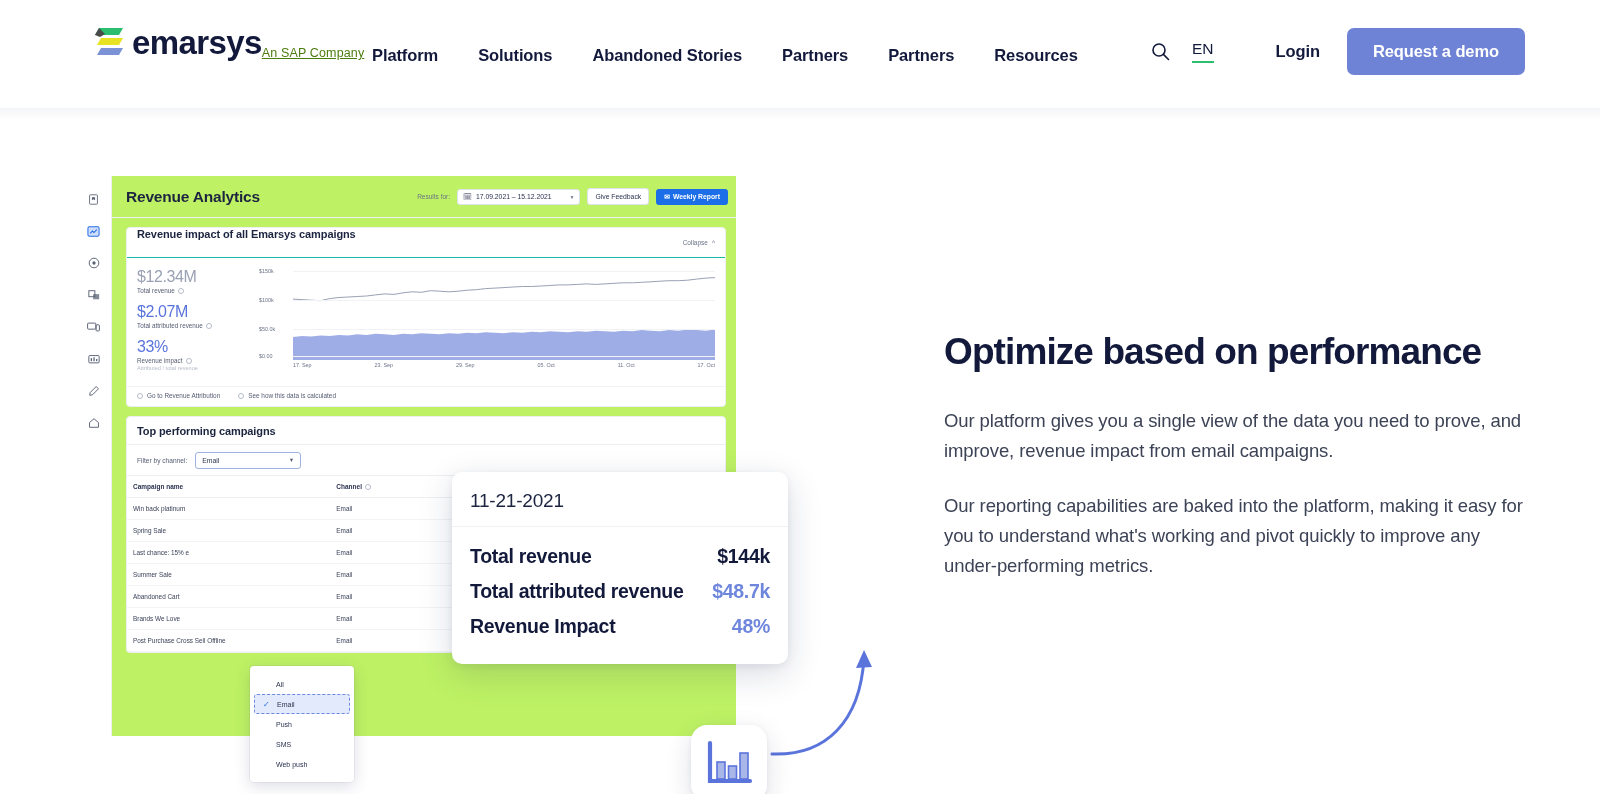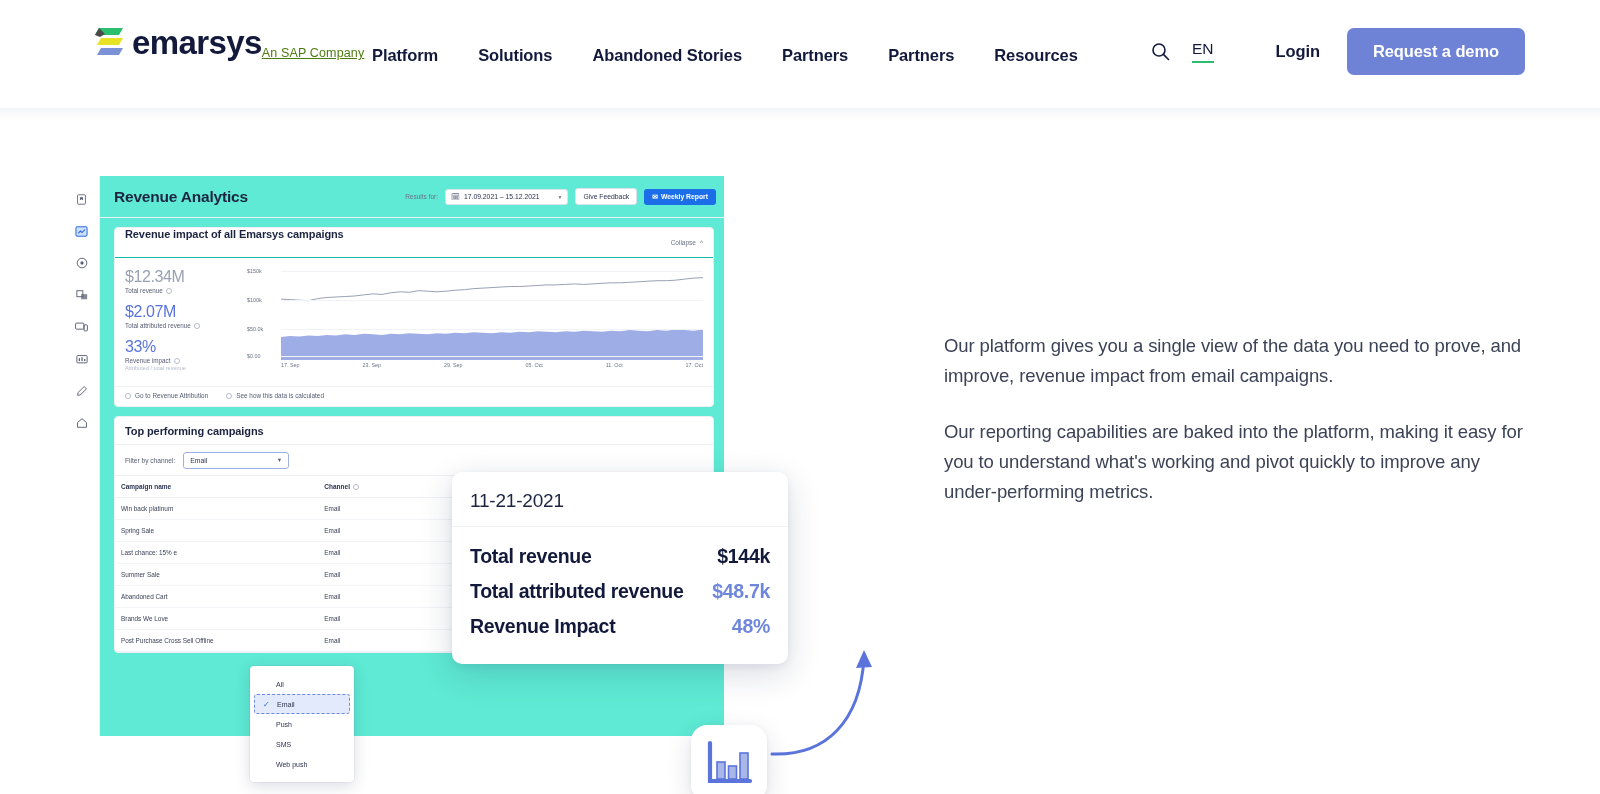--- a/index.html
+++ b/index.html
@@ -82,23 +82,23 @@
     width: 1600px; height: 12px;
     background: linear-gradient(to bottom, #F4F5F7, #ffffff);
   }
 
   
   .visual {
     position: absolute; left: 64px; top: 68px;
     width: 820px; height: 620px;
   }
   .dash-shell {
-    position: absolute; left: 0; top: 0;
+    position: absolute; left: 12px; top: 0;
     width: 660px; height: 560px;
-    background: #5eead4;
+    background: #bef264;
     overflow: hidden;
   }
 
   
   .rail {
     position: absolute; left: 0; top: 0;
     width: 36px; height: 560px;
     background: #ffffff;
     border-right: 1px solid #EDEFF3;
     display: flex; flex-direction: column;
@@ -652,16 +652,17 @@
       <svg width="48" height="46" viewBox="0 0 48 46">
         <path d="M5 3 V41 H45" fill="none" stroke="#5A74DC" stroke-width="4.2" stroke-linecap="round"></path>
         <rect x="12" y="22" width="8" height="17" fill="#A9B7E8" stroke="#5A74DC" stroke-width="1.6"></rect>
         <rect x="23.5" y="26" width="8" height="13" fill="#A9B7E8" stroke="#5A74DC" stroke-width="1.6"></rect>
         <rect x="35" y="13" width="8" height="26" fill="#A9B7E8" stroke="#5A74DC" stroke-width="1.6"></rect>
       </svg>
     </div>
   </section>
 
   <section class="copy">
+    <h2>Optimize based on performance</h2>
     <p>Our platform gives you a single view of the data you need to prove, and improve, revenue impact from email campaigns.</p>
     <p>Our reporting capabilities are baked into the platform, making it easy for you to understand what's working and pivot quickly to improve any under-performing metrics.</p>
   </section>
 </main>
 
 </body></html>

